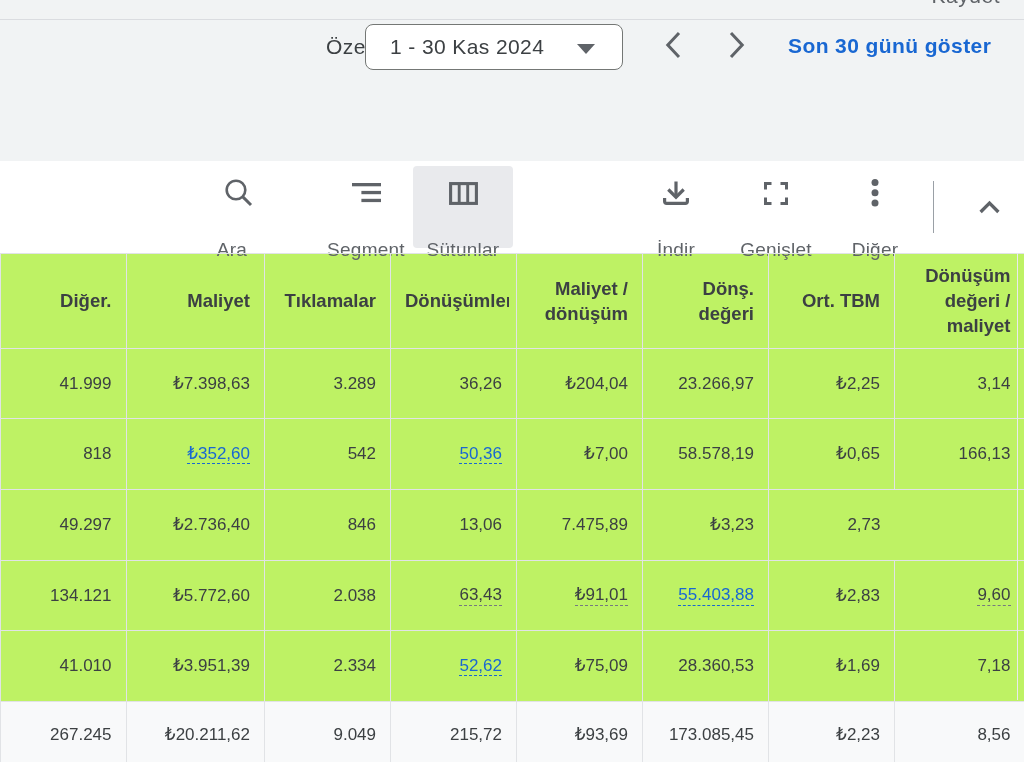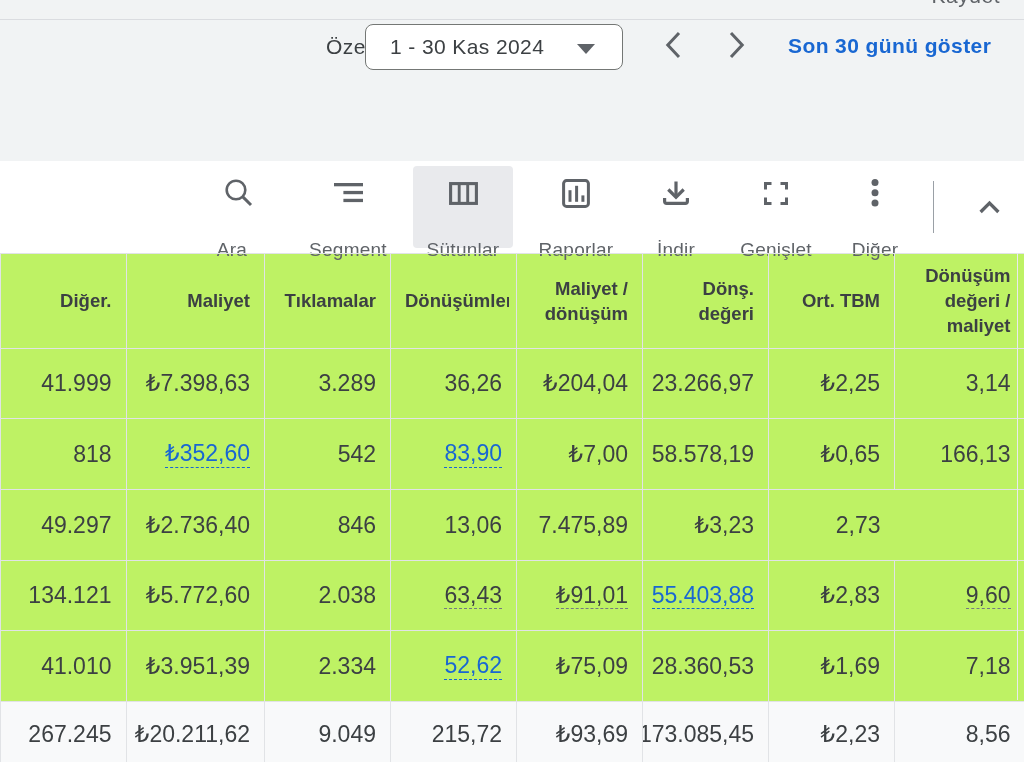--- a/index.html
+++ b/index.html
@@ -51,21 +51,21 @@
   .trow{display:grid;grid-template-columns:125.5px 138.5px 126px 126px 126px 126px 126px 130px;border-bottom:1px solid var(--table-border);}
   .trow.header{height:95px;}
   .trow.data{height:70.7px;}
   .trow.total{height:71px;border-bottom:none;background:var(--total-bg);}
   .tcell{position:relative;display:flex;flex-direction:column;align-items:flex-end;justify-content:center;padding:0 14px;border-right:1px solid var(--table-border);overflow:hidden;}
   .trow .tcell:last-child{border-right:none;padding-right:14.5px;}
   .header .tcell{font-weight:700;font-size:18.5px;line-height:25px;color:var(--ink);cursor:pointer;}
   .header .tcell .hline{white-space:nowrap;}
   .header .tcell.clip-left{align-items:flex-start;padding-right:10px;}
   .header .tcell.clip-left .hline{display:block;width:104px;overflow:hidden;}
-  .data .tcell,.total .tcell{font-size:23px;color:var(--ink);}
+  .data .tcell,.total .tcell{font-size:17px;color:var(--ink);}
   .total .tcell .val{transform:translateY(-3px);}
   .val{white-space:nowrap;line-height:1.15;}
   .val.link-blue{color:var(--blue);border-bottom:1.5px dashed var(--blue);cursor:pointer;}
   .val.dark-dash{border-bottom:1.5px dashed #757a80;cursor:pointer;margin-left:23px;}
   .right-faint-line{position:absolute;left:1016.5px;top:252.5px;width:1px;height:447.5px;background:#e8eaed;}
 </style>
 </head>
 <body>
 
 <div class="canvas">
@@ -96,50 +96,39 @@
   <div class="toolbar" id="toolbar">
       <button class="titem" style="left: 232px;">
         <span class="ticon dx">
           <svg width="29" height="29" viewBox="0 0 29 29">
             <circle cx="11" cy="11" r="9.3" fill="none" stroke="#5f6368" stroke-width="2.6"></circle>
             <line x1="17.6" y1="17.6" x2="26" y2="26" stroke="#5f6368" stroke-width="3"></line>
           </svg>
         </span>
         <span class="tlabel">Ara</span>
       </button>
-      <button class="titem" style="left: 348px;">
+      <button class="titem" style="left: 366px;">
         <span class="ticon">
           <svg width="29" height="20" viewBox="0 0 29 20">
             <rect x="0" y="0" width="29" height="3.3" fill="#5f6368"></rect>
             <rect x="9.4" y="7.9" width="19.6" height="3.3" fill="#5f6368"></rect>
             <rect x="9.4" y="15.8" width="19.6" height="3.3" fill="#5f6368"></rect>
           </svg>
         </span>
         <span class="tlabel">Segment</span>
       </button>
       <button class="titem selected" style="left: 463px;">
         <span class="ticon">
           <svg width="29" height="23" viewBox="0 0 29 23">
             <rect x="1.6" y="1.6" width="25.8" height="19.8" fill="none" stroke="#5f6368" stroke-width="3.1"></rect>
             <line x1="10.2" y1="3" x2="10.2" y2="20" stroke="#5f6368" stroke-width="2.9"></line>
             <line x1="18.7" y1="3" x2="18.7" y2="20" stroke="#5f6368" stroke-width="2.9"></line>
           </svg>
         </span>
         <span class="tlabel">Sütunlar</span>
-      </button>
-      <button class="titem" style="left: 576px;">
-        <span class="ticon">
-          <svg width="28" height="29" viewBox="0 0 28 29">
-            <rect x="1.6" y="1.6" width="24.8" height="25.8" rx="3" fill="none" stroke="#5f6368" stroke-width="3"></rect>
-            <line x1="8" y1="11.2" x2="8" y2="22.8" stroke="#5f6368" stroke-width="3"></line>
-            <line x1="14.6" y1="6.8" x2="14.6" y2="22.8" stroke="#5f6368" stroke-width="3"></line>
-            <line x1="20.9" y1="16.4" x2="20.9" y2="22.8" stroke="#5f6368" stroke-width="3"></line>
-          </svg>
-        </span>
-        <span class="tlabel">Raporlar</span>
       </button>
       <button class="titem" style="left: 676px;">
         <span class="ticon">
           <svg width="26" height="25" viewBox="0 0 26 25">
             <line x1="13" y1="0.5" x2="13" y2="14" stroke="#5f6368" stroke-width="3.2"></line>
             <polyline points="5.3,8.5 13,16.2 20.7,8.5" fill="none" stroke="#5f6368" stroke-width="3.2"></polyline>
             <path d="M1.6 17 V20.3 Q1.6 22.4 3.7 22.4 H22.3 Q24.4 22.4 24.4 20.3 V17" fill="none" stroke="#5f6368" stroke-width="3.2"></path>
           </svg>
         </span>
         <span class="tlabel">İndir</span>
@@ -229,21 +218,21 @@
         <div class="tcell">
           <span class="val plain">818</span>
         </div>
         <div class="tcell">
           <span class="val link-blue">₺352,60</span>
         </div>
         <div class="tcell">
           <span class="val plain">542</span>
         </div>
         <div class="tcell">
-          <span class="val link-blue">83,90</span>
+          <span class="val link-blue">50,36</span>
         </div>
         <div class="tcell">
           <span class="val plain">₺7,00</span>
         </div>
         <div class="tcell">
           <span class="val plain">58.578,19</span>
         </div>
         <div class="tcell">
           <span class="val plain">₺0,65</span>
         </div>

